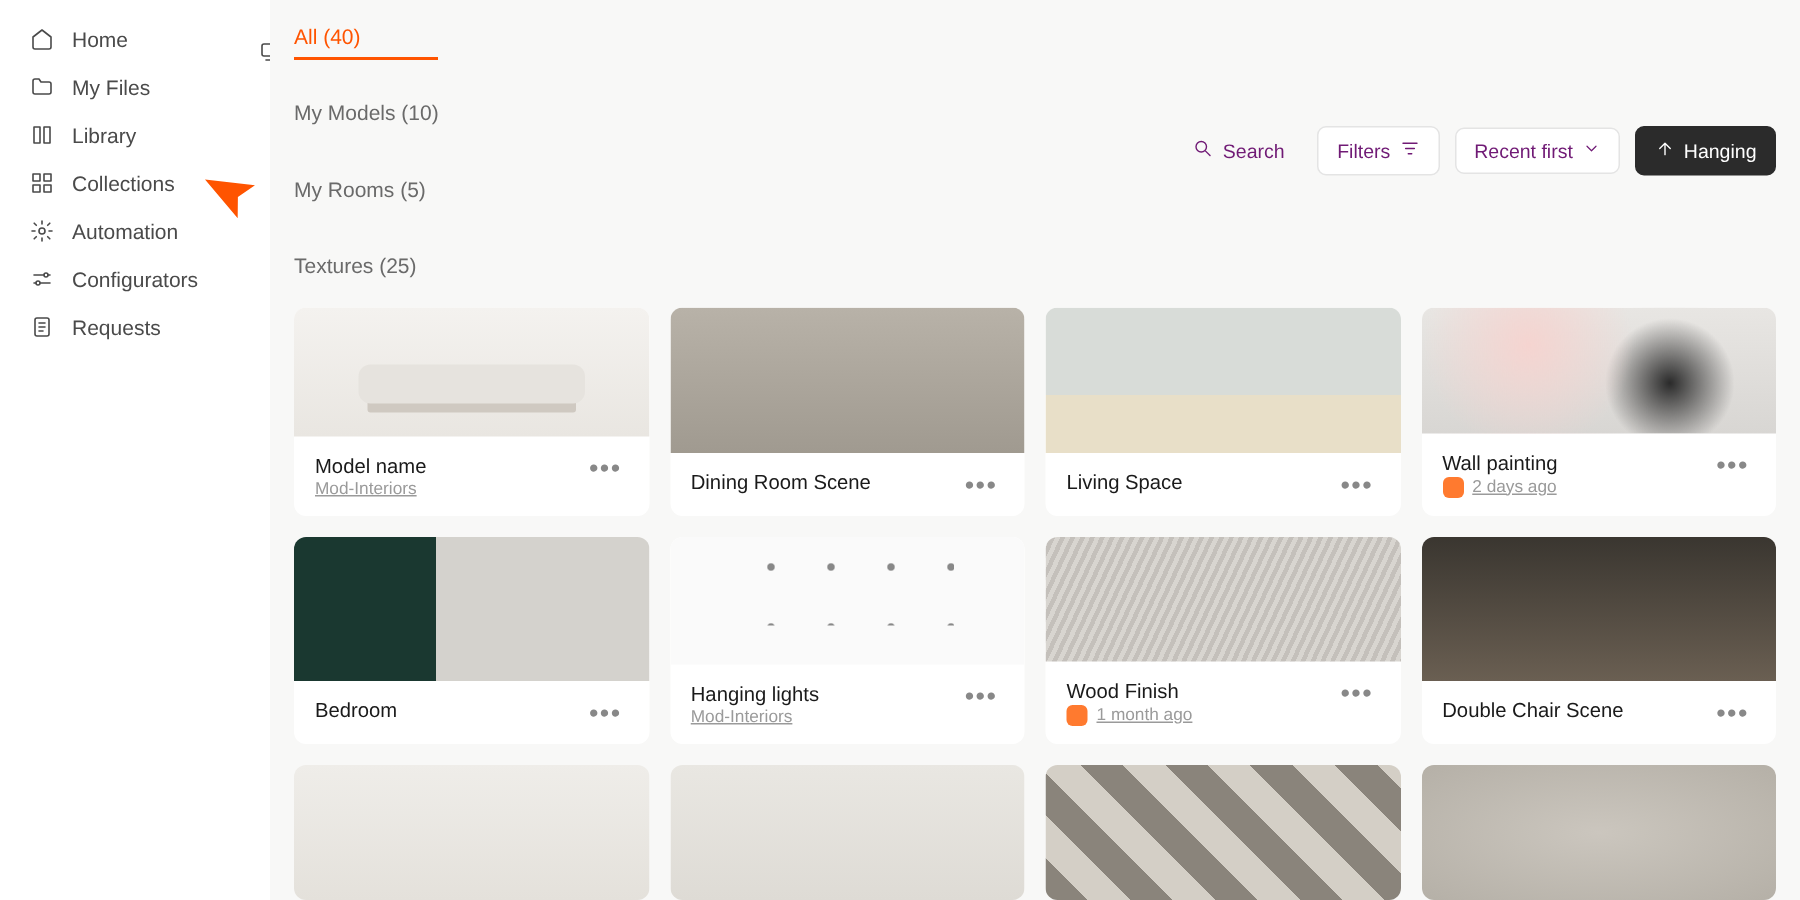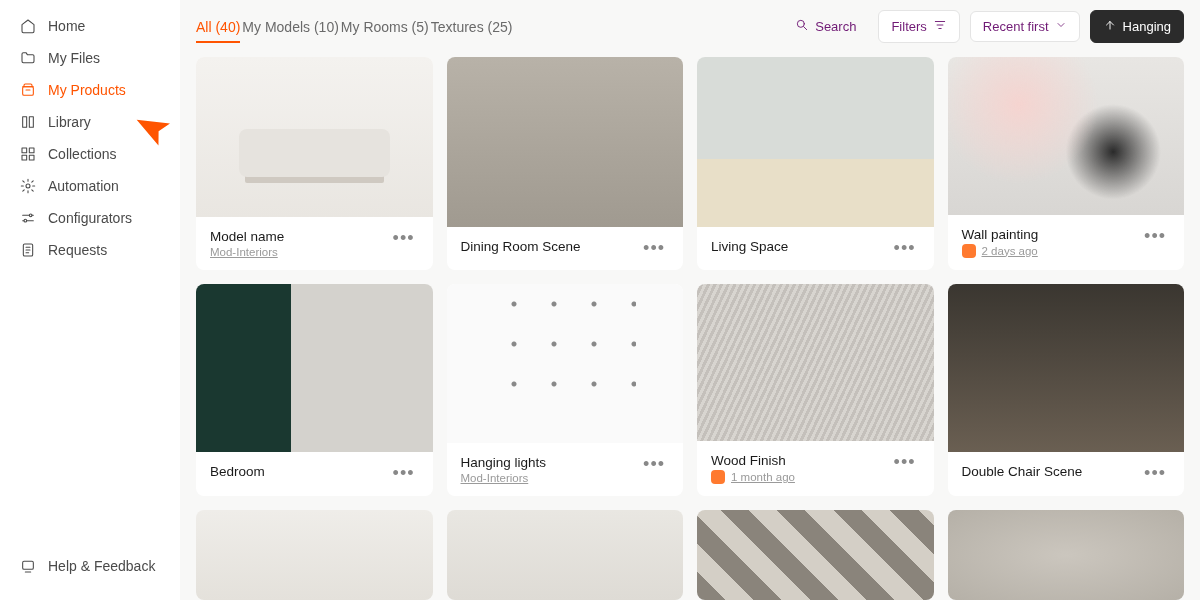--- a/index.html
+++ b/index.html
@@ -1,26 +1,26 @@
 <!DOCTYPE html>
 <html><head>
 <meta charset="utf-8">
 <style>
 * { box-sizing: border-box; margin: 0; padding: 0; }
 body { font-family: -apple-system, BlinkMacSystemFont, "Segoe UI", sans-serif; background: #f8f8f7; color: #1a1a1a; font-size: 14px; width: 1200px; height: 600px; overflow: hidden; }
 .app { display: flex; height: 100%; }
-.sidebar { width: 180px; background: #fff; display: flex; flex-direction: column; padding: 10px 0; }
+.sidebar { width: 180px; background: #fff; display: flex; flex-direction: row; padding: 10px 0; }
 .sidebar-main { flex: 1; }
 .sidebar-footer { padding-bottom: 8px; }
 .sidebar-item { display: flex; align-items: center; gap: 12px; padding: 8px 20px; cursor: pointer; color: #4a4a4a; }
 .sidebar-item.active { color: #ff5400; }
 .sidebar-item .icon { width: 16px; height: 16px; display: flex; align-items: center; justify-content: center; }
 .main { flex: 1; display: flex; flex-direction: column; background: #f8f8f7; padding: 0 16px; }
 .topbar { display: flex; align-items: center; justify-content: space-between; padding: 10px 0 14px 0; }
-.tabs { display: flex; gap: 2px; }
+.tabs { display: flex; gap: 23px; flex-direction: column; }
 .tab { color: #6a6a6a; padding: 6px 0; cursor: pointer; position: relative; }
 .tab.active { color: #ff5400; }
 .tab.active::after { content: ""; position: absolute; left: 0; right: 0; bottom: -2px; height: 2px; background: #ff5400; }
 .controls { display: flex; align-items: center; gap: 10px; }
 .ctrl { display: flex; align-items: center; gap: 6px; padding: 7px 12px; background: #fff; border: 1px solid #e4e4e4; border-radius: 6px; cursor: pointer; color: #701a75; font-size: 13px; }
 .ctrl.search { background: transparent; border: none; }
 .ctrl.upload { background: #2b2b2b; color: #fff; border-color: #2b2b2b; }
 .grid { display: grid; grid-template-columns: repeat(4, 1fr); gap: 14px; overflow-y: auto; }
 .card { background: #fff; border-radius: 8px; overflow: hidden; display: flex; flex-direction: column; }
 .thumb { width: 100%; height: 170px; background-size: cover; background-position: center; }
@@ -66,29 +66,20 @@
         <span>Home</span>
       </div>
       <div class="sidebar-item">
         <span class="icon">
             <svg viewBox="0 0 24 24" width="16" height="16">
               <path d="M3 6a2 2 0 0 1 2-2h4l2 3h8a2 2 0 0 1 2 2v8a2 2 0 0 1-2 2H5a2 2 0 0 1-2-2z"></path>
             </svg>
           </span>
         <span>My Files</span>
       </div>
-      <div class="sidebar-item active">
-        <span class="icon">
-            <svg viewBox="0 0 24 24" width="16" height="16">
-              <path d="M4 7h16M6 7V5a2 2 0 0 1 2-2h8a2 2 0 0 1 2 2v2M9 12h6"></path>
-              <rect x="4" y="7" width="16" height="13" rx="2"></rect>
-            </svg>
-          </span>
-        <span>My Products</span>
-      </div>
       <div class="sidebar-item">
         <span class="icon">
             <svg viewBox="0 0 24 24" width="16" height="16">
               <path d="M4 4h6v16H4zM14 4h6v16h-6z"></path>
             </svg>
           </span>
         <span>Library</span>
       </div>
       <div class="sidebar-item">
         <span class="icon">

